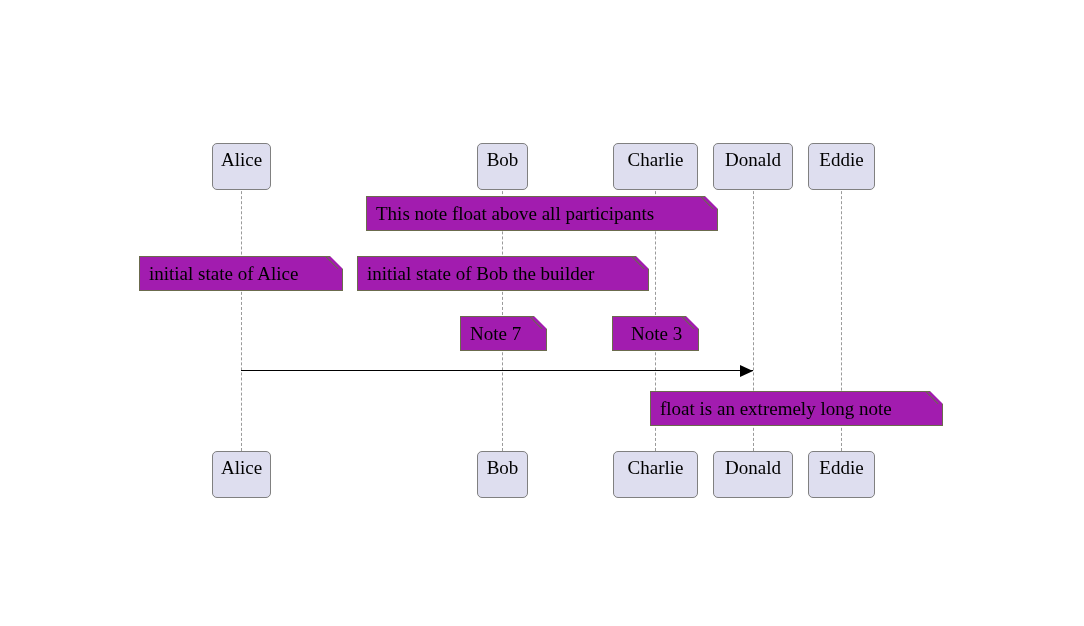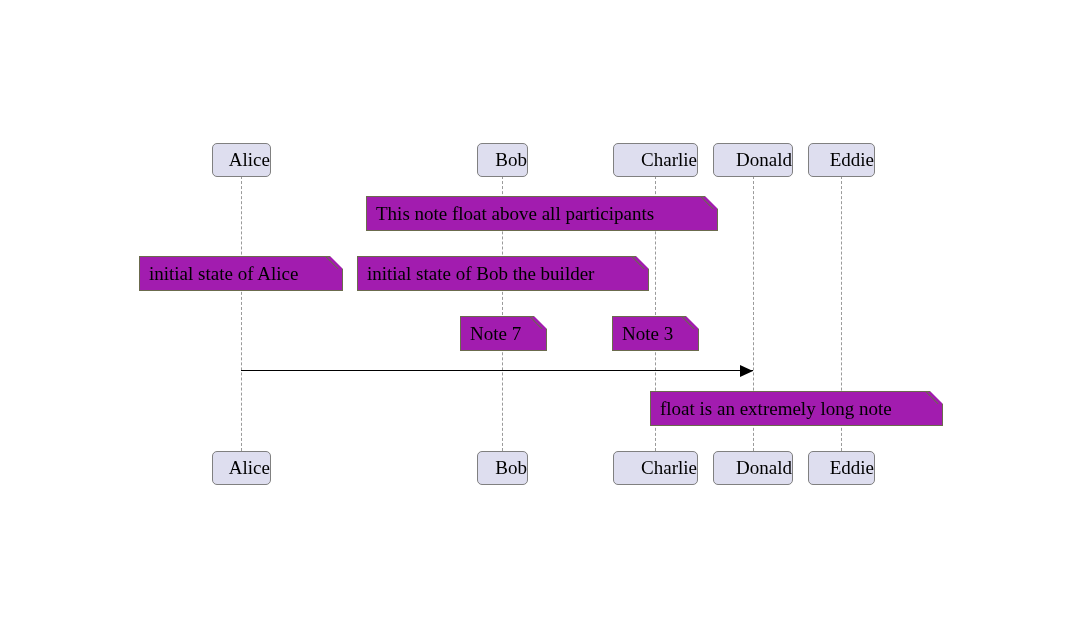--- a/index.html
+++ b/index.html
@@ -30,23 +30,23 @@
     border-left: 1px dashed #9a9a9a;
   }
 
   
   .participant {
     position: absolute;
     box-sizing: border-box;
     background: #dedeef;
     border: 1px solid #808080;
     border-radius: 5px;
-    height: 34px;
+    height: 47px;
     line-height: 31px;
-    text-align: right;
+    text-align: center;
     font-size: 19px;
     color: #000000;
     white-space: nowrap;
   }
 
   
   .note {
     position: absolute;
     box-sizing: border-box;
     height: 35px;
@@ -173,21 +173,21 @@
     <span class="fold-edge"></span>
   </div>
 
 
   <div class="note" style="left: 460px; top: 316px; width: 87px;">
     <span class="note-text">Note 7</span>
     <span class="fold-mask"></span>
     <span class="fold-edge"></span>
   </div>
 
-  <div class="note" style="left: 612px; top: 316px; width: 87px;">
+  <div class="note" style="left: 612px; top: 316px; width: 87px; padding-left: 9px;">
     <span class="note-text">Note 3</span>
     <span class="fold-mask"></span>
     <span class="fold-edge"></span>
   </div>
 
   <div class="note" style="left: 650px; top: 391px; width: 293px;">
     <span class="note-text">float is an extremely long note</span>
     <span class="fold-mask"></span>
     <span class="fold-edge"></span>
   </div>

